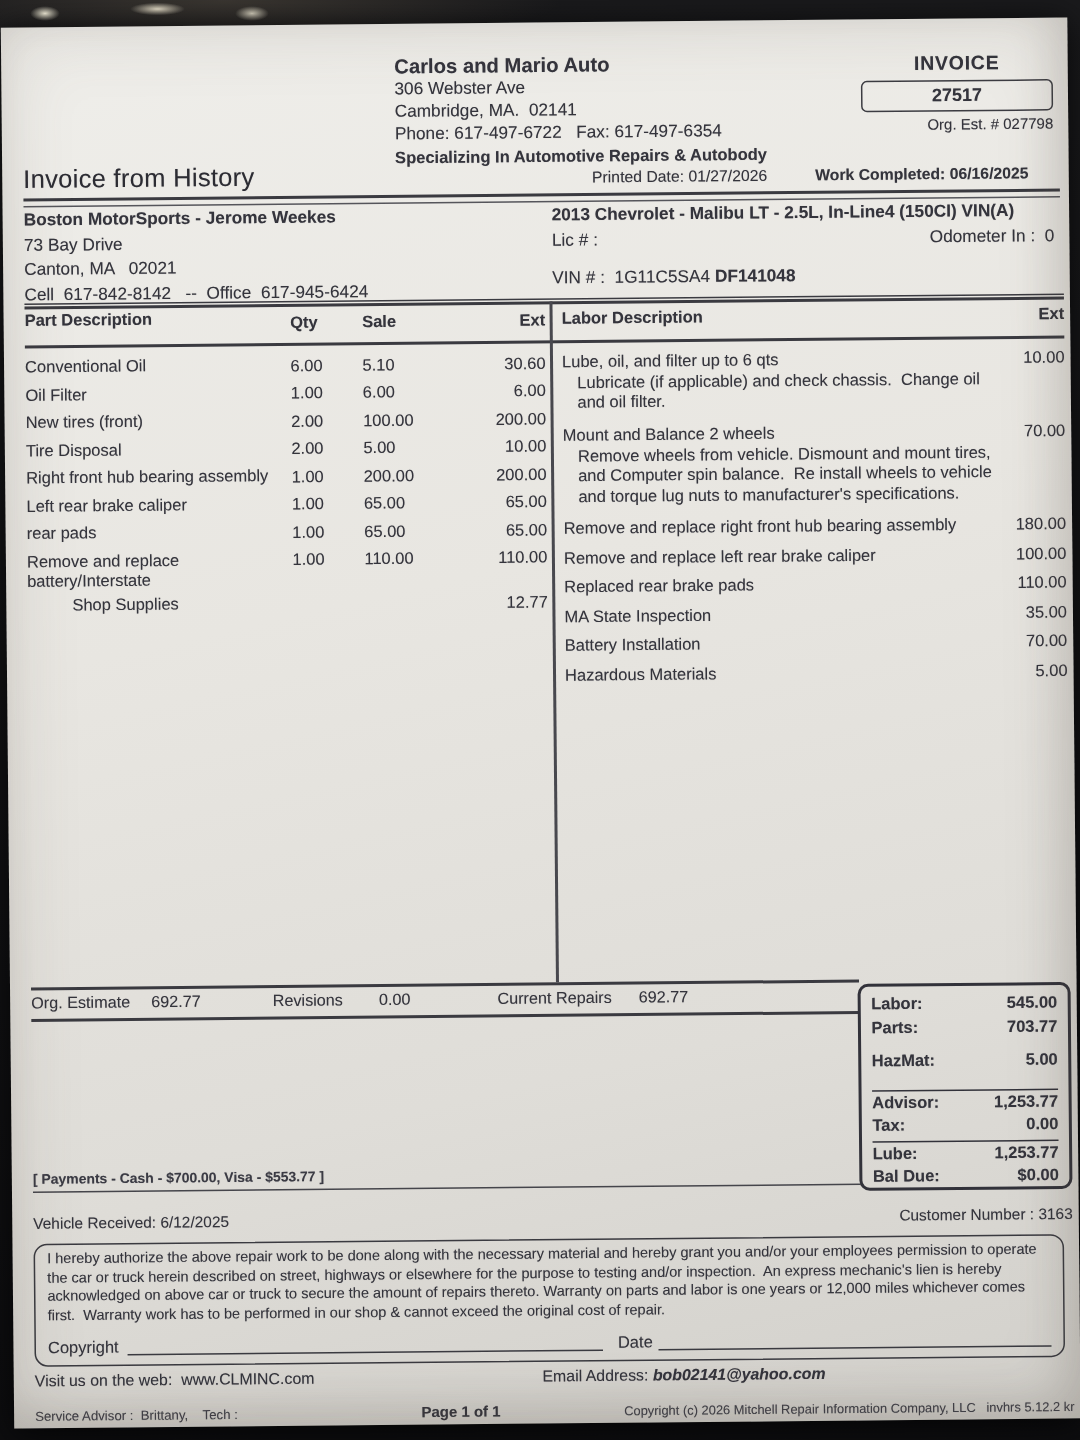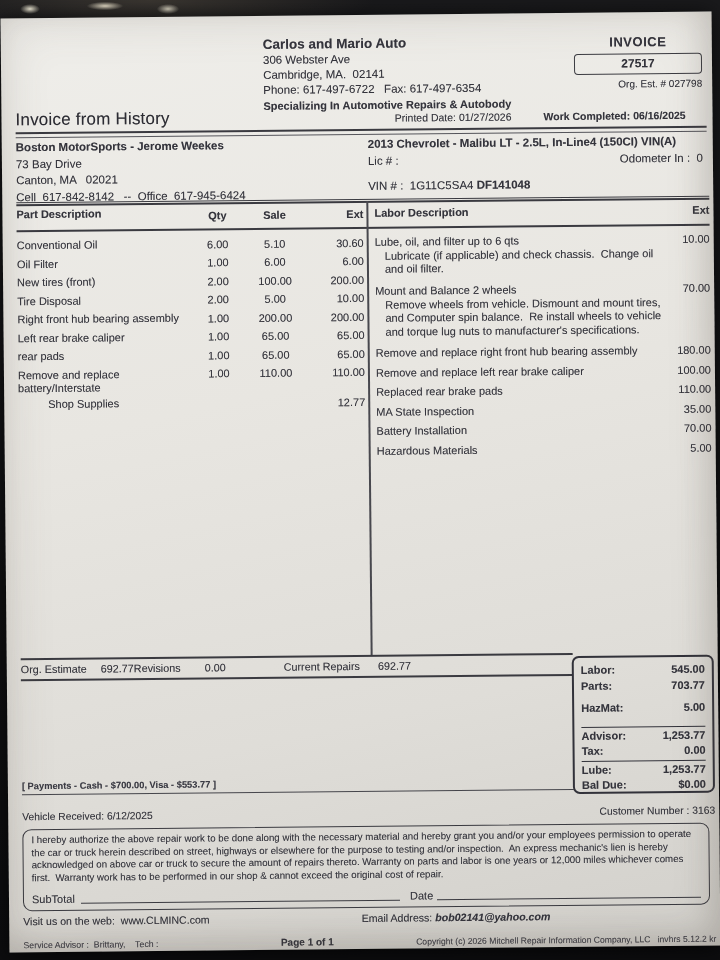--- a/index.html
+++ b/index.html
@@ -56,33 +56,33 @@
 
   
   .tables{position:absolute;left:14px;right:4px;top:186px;height:454px;}
   .vdivider{position:absolute;left:350px;top:0;width:1.5px;height:454px;background:#48484e;}
   .thead{display:flex;border-top:2px solid #3a3a40;border-bottom:2px solid #3a3a40;padding:2px 0 3px;font-weight:bold;font-size:11.5px;}
   .tbody{display:flex;padding-top:5px;}
   .half-l{width:348px;flex:0 0 auto;}
   .half-r{flex:1;margin-left:10px;}
   .prow{display:flex;line-height:18.5px;font-size:11px;}
   .pdesc{flex:1;max-width:178px;line-height:13.5px;padding-top:2.5px;}
-  .pqty{width:48px;text-align:center;}
-  .psale{width:66px;text-align:center;}
+  .pqty{width:48px;text-align:left;}
+  .psale{width:66px;text-align:left;}
   .pext{width:56px;text-align:right;padding-right:1px;}
   .prow.indent .pdesc{padding-left:30px;}
   .lrow{margin-bottom:3.5px;}
   .lmain{display:flex;line-height:16px;font-size:11px;}
   .ldesc{flex:1;}
   .lext{width:58px;text-align:right;flex:0 0 auto;}
   .ldetail{font-size:11px;line-height:13.5px;margin:0 44px 6px 10px;}
 
   
   .estimate-row{position:absolute;left:14px;top:640px;width:552px;border-top:2px solid #3a3a40;border-bottom:2px solid #3a3a40;padding:3px 0 4px;font-size:10.8px;display:flex;}
-  .est-v1{margin-left:14px;} .est-l2{} .est-v2{margin-left:24px;} .est-l3{margin-left:58px;} .est-v3{margin-left:18px;}
+  .est-v1{margin-left:14px;} .est-l2{margin-left:48px;} .est-v2{margin-left:24px;} .est-l3{margin-left:58px;} .est-v3{margin-left:18px;}
 
   
   .totals-box{position:absolute;top:643px;right:4px;width:142px;height:138px;border:2px solid #32323a;border-radius:7px;padding:5px 7px;box-sizing:border-box;font-size:11px;}
   .trow{display:flex;justify-content:space-between;line-height:15.5px;font-weight:bold;}
   .tspacer1{height:7px;} .tspacer2{height:9px;}
   .tline{border-top:1.5px solid #32323a;margin:1px 0;}
 
   
   .payments{position:absolute;left:14px;top:763px;width:552px;border-bottom:1.5px solid #45454b;padding-bottom:3px;font-size:9.3px;font-weight:bold;color:#3b3b44;}
 
@@ -320,21 +320,21 @@
   <div class="payments">[ Payments - Cash - $700.00, Visa - $553.77 ]</div>
 
   <div class="received-row">
     <span>Vehicle Received: 6/12/2025</span>
     <span>Customer Number : 3163</span>
   </div>
 
   <div class="auth-box">
     <div class="ks">I hereby authorize the above repair work to be done along with the necessary material and hereby grant you and/or your employees permission to operate the car or truck herein described on street, highways or elsewhere for the purpose to testing and/or inspection.  An express mechanic's lien is hereby acknowledged on above car or truck to secure the amount of repairs thereto. Warranty on parts and labor is one years or 12,000 miles whichever comes first.  Warranty work has to be performed in our shop &amp; cannot exceed the original cost of repair.</div>
     <div class="sig-row">
-      <span>SubTotal</span>
+      <span>Copyright</span>
       <span class="sig-line"></span>
       <span>Date</span>
       <span class="date-line"></span>
     </div>
   </div>
 
   <div class="footer1">
     <span class="ks">Visit us on the web:  www.CLMINC.com</span>
     <span class="footer-email">
       <span>Email Address: </span><span class="b" style="font-style:italic;">bob02141@yahoo.com</span>

